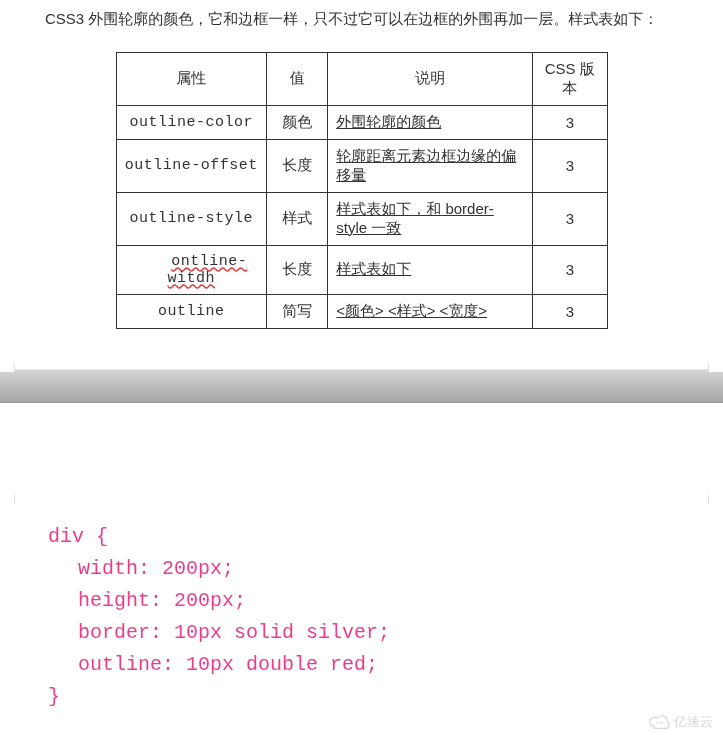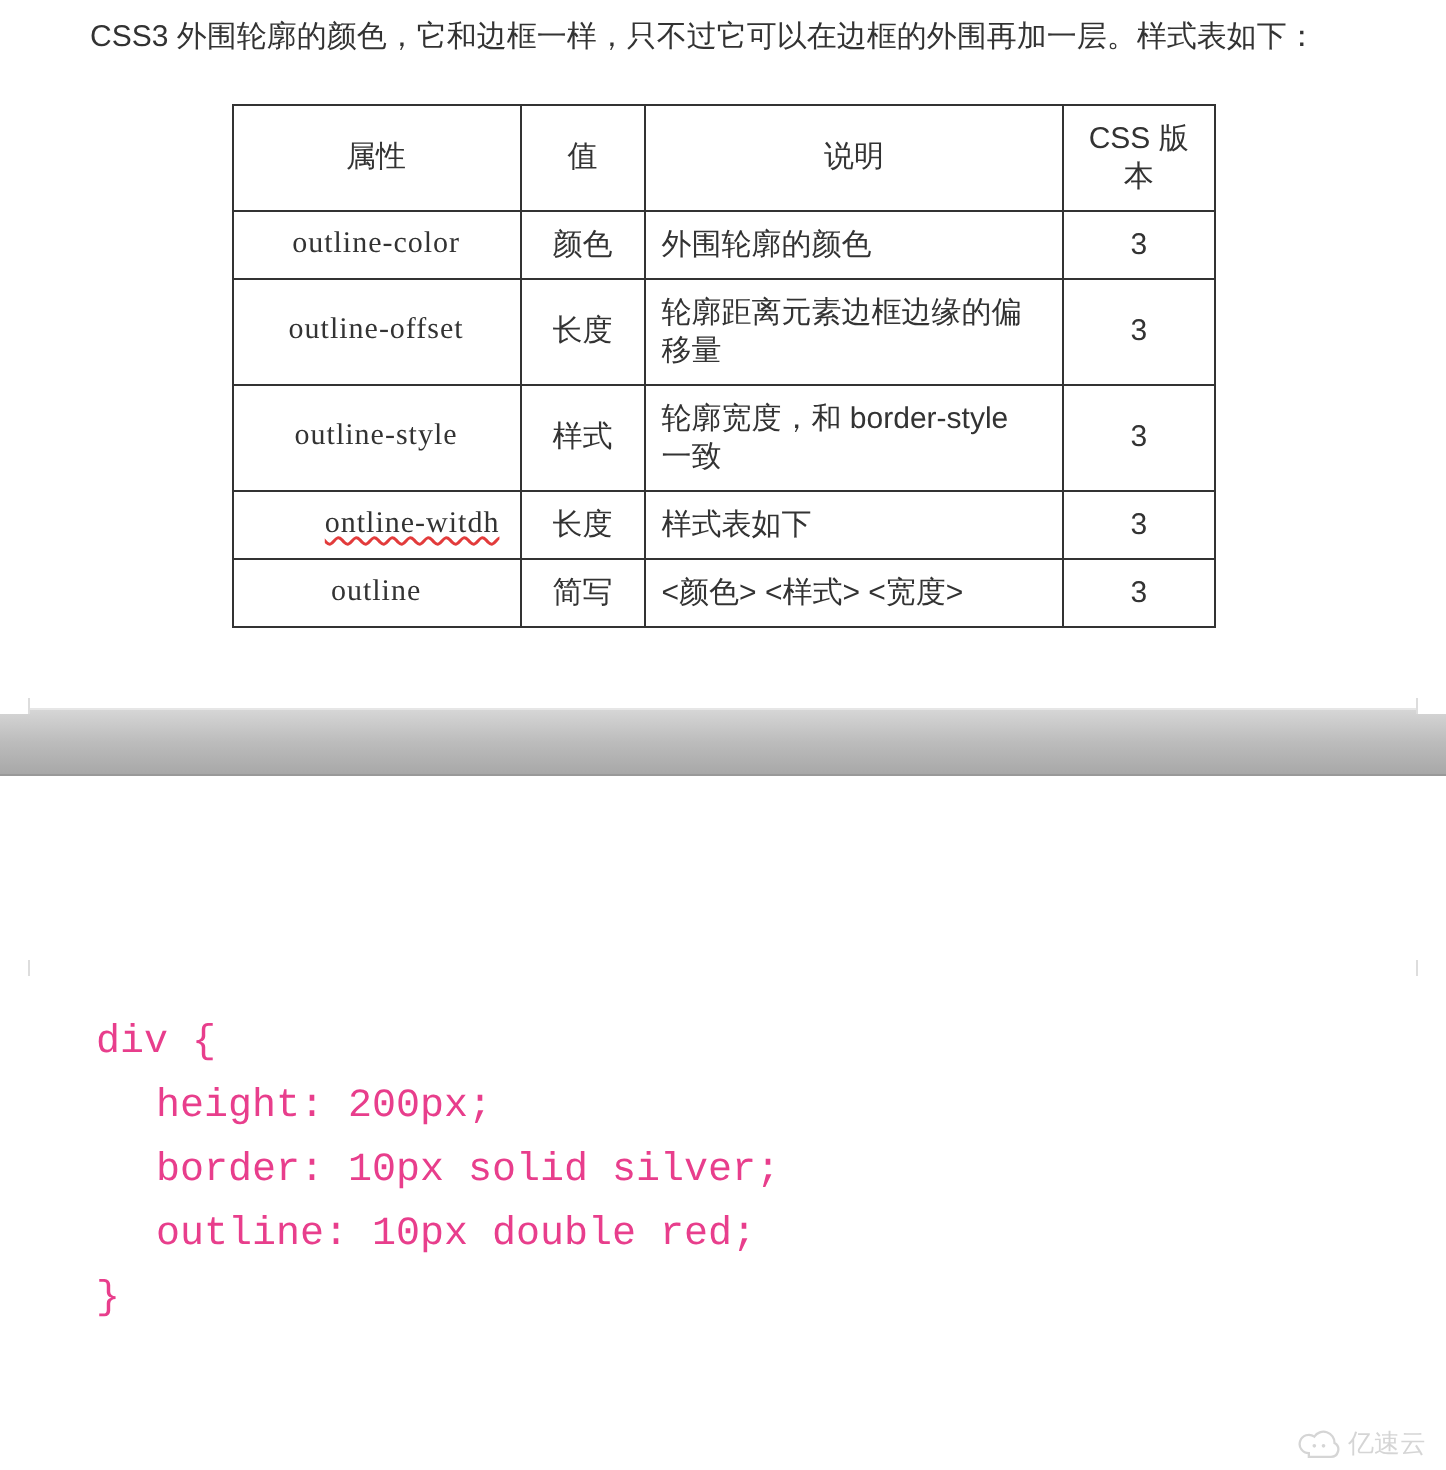--- a/index.html
+++ b/index.html
@@ -23,23 +23,23 @@
       width: 492px;
       font-size: 15px;
     }
     th, td {
       border: 1px solid #333;
       padding: 7px 8px;
       text-align: center;
       vertical-align: middle;
     }
     th { font-weight: 400; }
-    .desc { text-align: left; }
+    .desc { text-align: left; text-decoration: underline; }
     .mono {
-      font-family: Liberation Serif, serif;
+      font-family: Liberation Mono, monospace;
       font-size: 15px;
       letter-spacing: 0.5px;
     }
     .typo {
       text-decoration: underline wavy #e23b3b;
       text-underline-offset: 2px;
       margin-left: 36px;
     }
     .divider {
       height: 34px;
@@ -136,21 +136,21 @@
         </tr>
         <tr>
           <td class="mono">outline-offset</td>
           <td>长度</td>
           <td class="desc">轮廓距离元素边框边缘的偏移量</td>
           <td>3</td>
         </tr>
         <tr>
           <td class="mono">outline-style</td>
           <td>样式</td>
-          <td class="desc">轮廓宽度，和 border-style 一致</td>
+          <td class="desc">样式表如下，和 border-style 一致</td>
           <td>3</td>
         </tr>
         <tr>
           <td class="mono"><span class="typo">ontline-witdh</span></td>
           <td>长度</td>
           <td class="desc">样式表如下</td>
           <td>3</td>
         </tr>
         <tr>
           <td class="mono">outline</td>
@@ -159,20 +159,21 @@
           <td>3</td>
         </tr>
       </tbody>
 </table>
 
 <div class="divider"></div>
 <div class="spacer2"></div>
 
 <div class="codeblock">
   <div>div {</div>
+  <span class="ind">width: 200px;</span>
   <span class="ind">height: 200px;</span>
   <span class="ind">border: 10px solid silver;</span>
   <span class="ind">outline: 10px double red;</span>
   <div>}</div>
 </div>
 
 
 <div class="watermark">
   <svg viewBox="0 0 48 32">
     <path fill="none" stroke="#888" stroke-width="2.5" d="M14 26a10 10 0 1 1 6-18 12 12 0 0 1 22 7 8 8 0 0 1-4 15H14z"></path>

